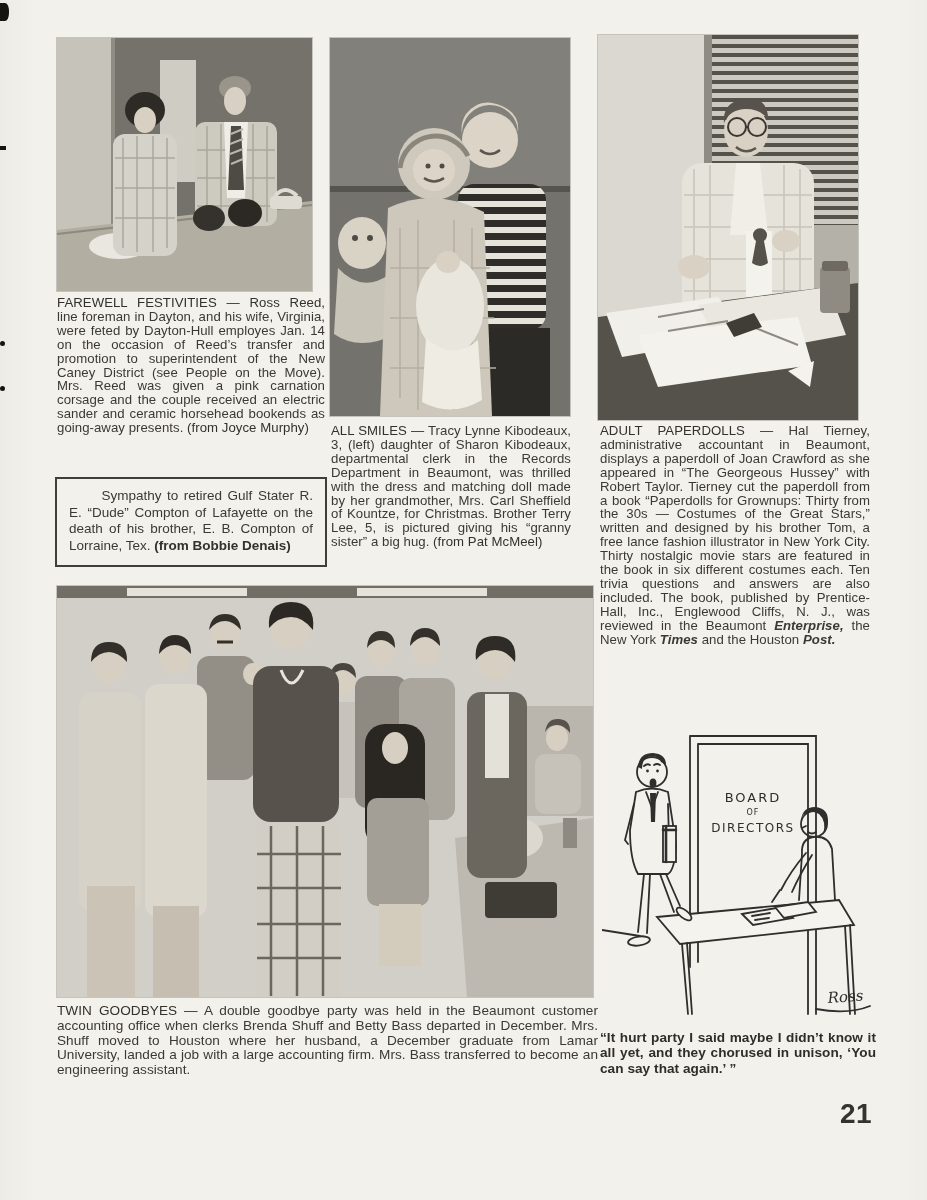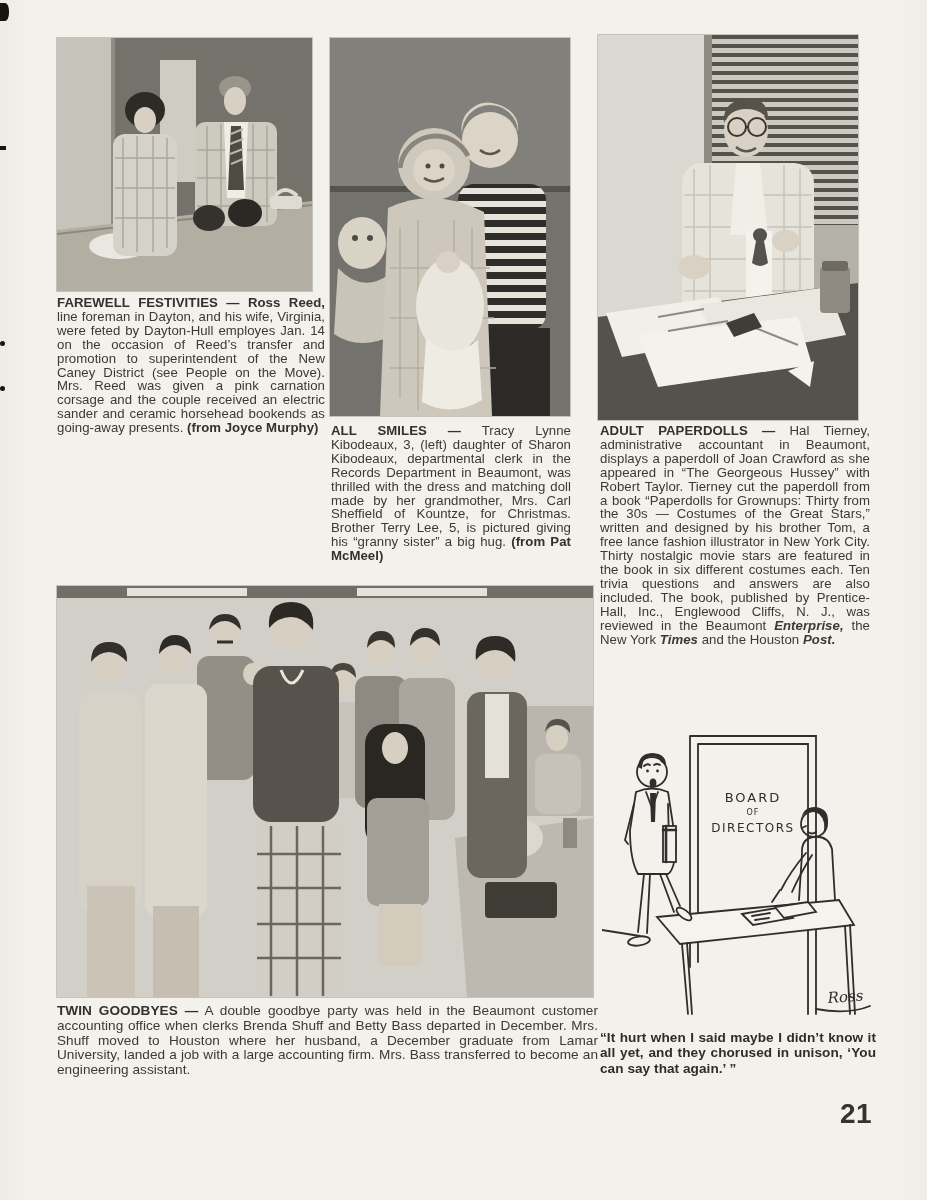--- a/index.html
+++ b/index.html
@@ -4,21 +4,21 @@
 <style>
   html,body{margin:0;padding:0;background:#ffffff;}
   .page{position:relative;width:927px;height:1200px;background:#f3f1ec;
         font-family:"Liberation Sans", sans-serif;color:#34322e;overflow:hidden;
         background:linear-gradient(90deg,#edebe5 0px,#f3f1ec 34px,#f3f1ec 896px,#efede7 927px);}
   figure{margin:0;padding:0;text-align:right;}
   .photo{position:absolute;overflow:hidden;box-shadow:0 0 0 1px rgba(60,58,52,.25);}
   .photo svg{display:block;}
   .caption{position:absolute;font-size:13.2px;line-height:13.9px;text-align:justify;
            color:#3b3934;letter-spacing:.05px;}
-  .caption b{font-weight:bold;color:#33312c;}
+  .caption b{font-weight:normal;color:#33312c;}
   .caption .it{font-style:italic;font-weight:bold;}
   .c1{left:57px;top:296px;width:268px;}
   .c2{left:331px;top:424px;width:240px;}
   .c3{left:600px;top:424px;width:270px;}
   .c4{left:57px;top:1004px;width:541px;font-size:13.6px;line-height:14.8px;}
   .c5{left:600px;top:1030px;width:276px;font-weight:bold;font-size:13.6px;line-height:15.4px;color:#2f2d29;}
   .sympathy{position:absolute;left:55px;top:477px;width:272px;box-sizing:border-box;
             border:2px solid #403e39;padding:9px 12px 11px 12px;}
   .sympathy p{margin:0;font-size:13.5px;line-height:16.6px;text-align:justify;
               text-indent:2.4em;color:#3b3934;}
@@ -67,20 +67,23 @@
       <path d="M174,96 l12,-5 M173,106 l13,-5 M173,116 l13,-5 M174,126 l12,-5" stroke="#b9b6ac" stroke-width="2"></path>
       <ellipse cx="152" cy="180" rx="16" ry="13" fill="#35322d"></ellipse>
       <ellipse cx="188" cy="175" rx="17" ry="14" fill="#2c2925"></ellipse>
       <rect x="213" y="158" width="32" height="13" rx="4" fill="#dedbd2"></rect>
       <path d="M218,158 q10,-12 22,0" stroke="#dedbd2" stroke-width="4" fill="none"></path>
     </svg>
   </figure>
 
   <div class="caption c1"><b>FAREWELL FESTIVITIES — Ross Reed,</b><span> line foreman in Dayton, and his wife, Virginia, were feted by Dayton-Hull employes Jan. 14 on the occasion of Reed’s transfer and promotion to superintendent of the New Caney District (see People on the Move). Mrs. Reed was given a pink carnation corsage and the couple received an electric sander and ceramic horsehead bookends as going-away presents. </span><b>(from Joyce Murphy)</b></div>
 
+  <div class="sympathy">
+    <p><span>Sympathy to retired Gulf Stater R. E. “Dude” Compton of Lafayette on the death of his brother, E. B. Compton of Lorraine, Tex. </span><b>(from Bobbie Denais)</b></p>
+  </div>
 
   <figure class="photo ph2">
     <svg width="240" height="378" viewBox="0 0 240 378" xmlns="http://www.w3.org/2000/svg">
       <defs>
         <pattern id="st2" width="4" height="13" patternUnits="userSpaceOnUse">
           <rect width="4" height="13" fill="#e6e3db"></rect>
           <rect width="4" height="7" fill="#2f2d29"></rect>
         </pattern>
       </defs>
       <rect width="240" height="378" fill="#82807a"></rect>
@@ -249,17 +252,17 @@
         <ellipse cx="37" cy="219" rx="11" ry="4.5" fill="#f3f1ec" transform="rotate(-8 37 219)"></ellipse>
         <ellipse cx="82" cy="192" rx="9" ry="4" fill="#f3f1ec" transform="rotate(38 82 192)"></ellipse>
       </g>
       <g>
         <text x="226" y="281" font-size="15" font-style="italic" font-family="DejaVu Serif, serif" fill="#2f2e2c" stroke="none" transform="rotate(-4 226 281)">Ross</text>
         <path d="M214,287 Q246,293 268,284"></path>
       </g>
     </svg>
   </figure>
 
-  <div class="caption c5">“It hurt when I said maybe I didn’t know it all yet, and they chorused in unison, ‘You can say that again.’ ”</div>
+  <div class="caption c5">“It hurt party I said maybe I didn’t know it all yet, and they chorused in unison, ‘You can say that again.’ ”</div>
 
   <div class="pagenum">21</div>
 
 </div>
 
 </body></html>

